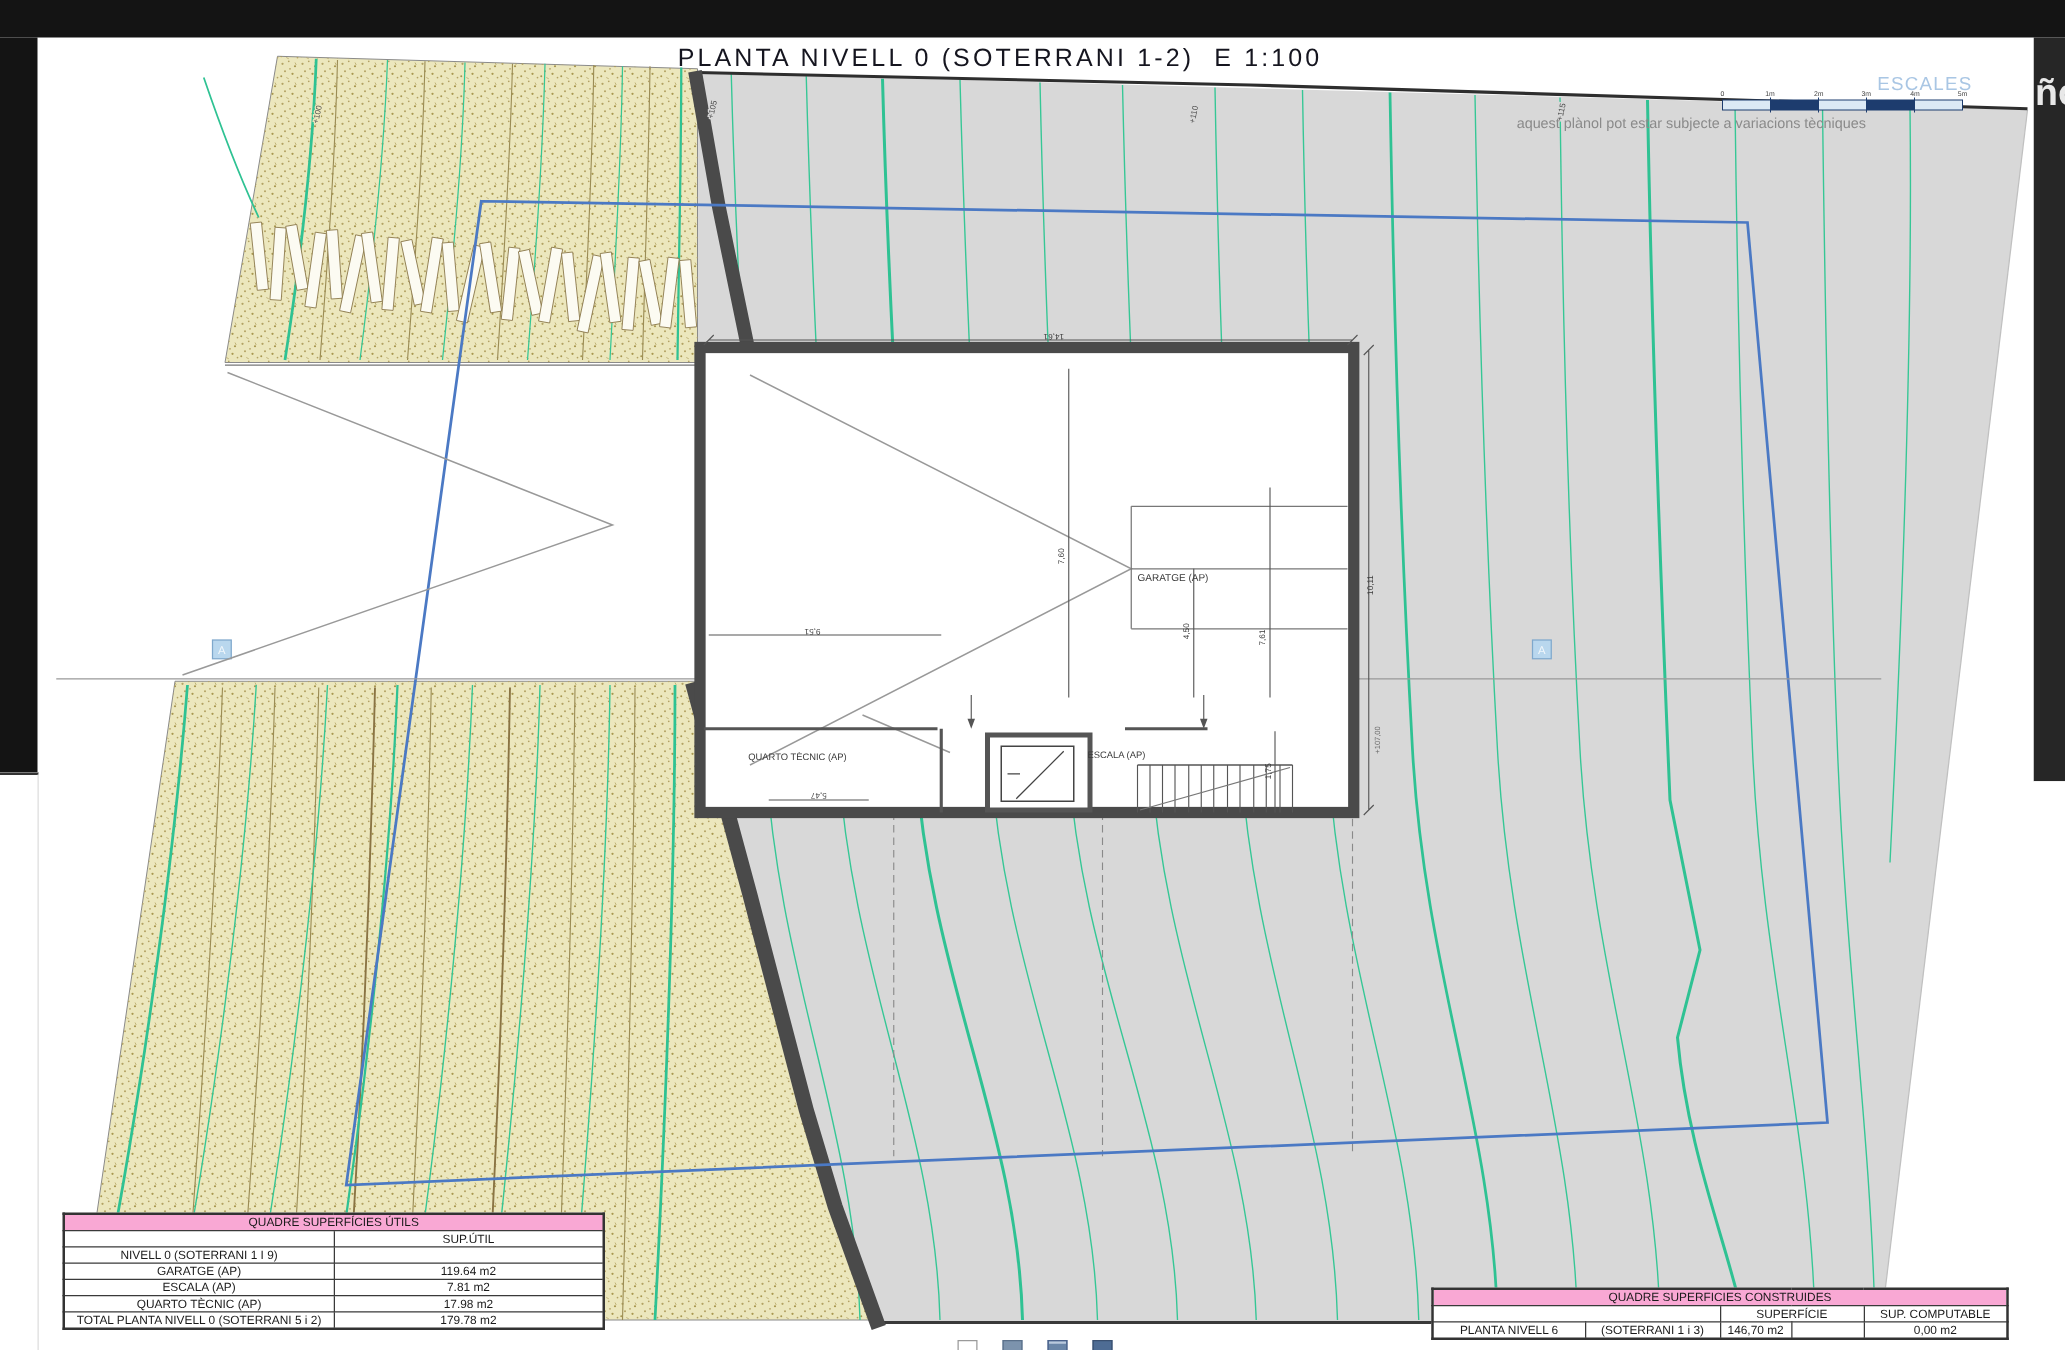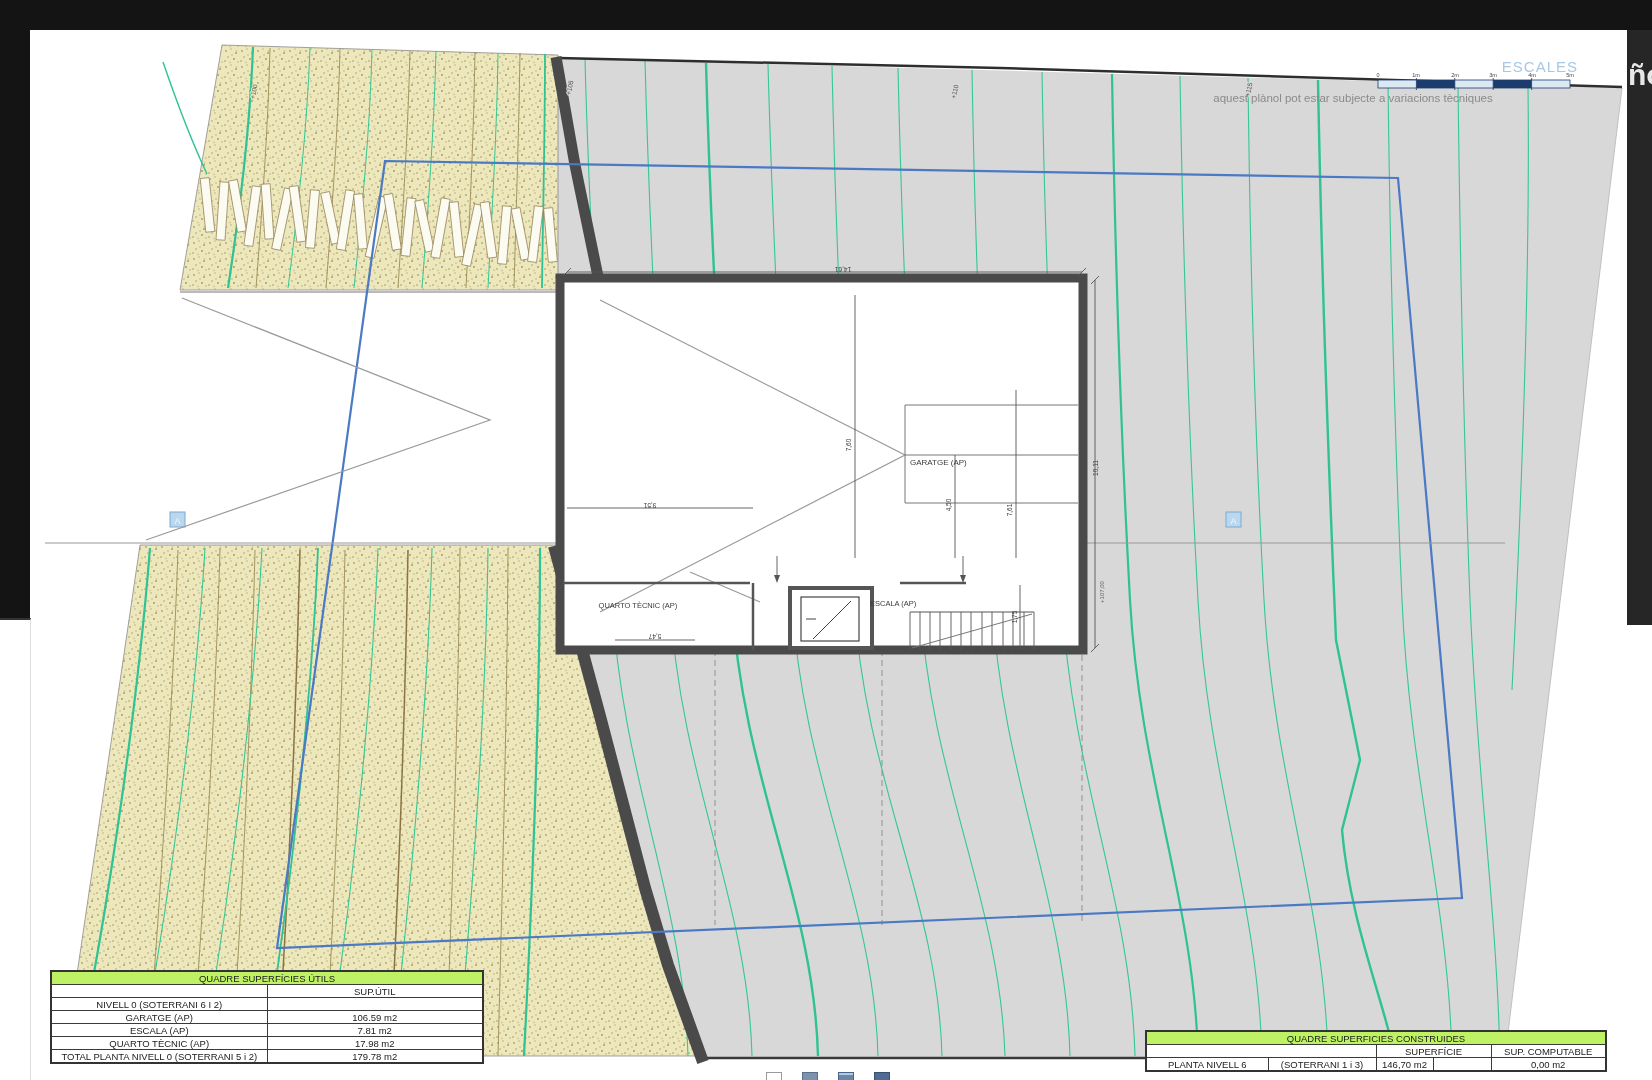--- a/index.html
+++ b/index.html
@@ -13,21 +13,21 @@
   .leftbar-bottom{position:absolute;left:0;top:618px;width:30px;height:462px;background:#ffffff;
                   border-top:2px solid #333;border-right:1px solid #ddd;z-index:10;}
   .rightbar{left:1627px;top:30px;width:25px;height:595px;background:#262626;overflow:hidden;}
   .rightbar-bottom{position:absolute;left:1627px;top:625px;width:25px;height:455px;background:#ffffff;z-index:10;}
   .partial-text{position:absolute;left:1px;top:28px;color:#e8e8e8;font-size:30px;font-weight:bold;white-space:nowrap;}
   .plan-title{position:absolute;left:30px;top:36px;width:1540px;text-align:center;z-index:4;
               font-size:20px;letter-spacing:2.5px;color:#15151f;font-weight:500;white-space:pre;}
   table{border-collapse:collapse;table-layout:fixed;font-size:9.5px;color:#1a1a1a;background:#fff;}
   td{border:1px solid #3a3a3a;text-align:center;padding:0 2px;height:12px;overflow:hidden;white-space:nowrap;}
   .tbl{position:absolute;z-index:6;}
-  .tbl-title td{background:#bef264;}
+  .tbl-title td{background:#f9a8d4;}
   .utils-table{left:50px;top:970px;}
   .constr-table{left:1145px;top:1030px;}
   .thumbs{position:absolute;left:766px;top:1072px;z-index:6;display:flex;gap:20px;}
   .thumb{width:14px;height:12px;border:1px solid #9a9a9a;}
   .t1{background:#ffffff;}
   .t2{background:#7c93ad;border-color:#5a708a;}
   .t3{background:#6a86a8;border-color:#4a618a;box-shadow:inset 0 2px 0 #b9c9dd;}
   .t4{background:#4e6c94;border-color:#3a5070;}
 </style>
 </head>
@@ -242,41 +242,42 @@
         <text x="1416" y="77">1m</text>
         <text x="1455" y="77">2m</text>
         <text x="1493" y="77">3m</text>
         <text x="1532" y="77">4m</text>
         <text x="1570" y="77">5m</text>
       </g>
       <text x="1353" y="102" text-anchor="middle" font-size="11.5" fill="#8a8a8a">aquest plànol pot estar subjecte a variacions tècniques</text>
     </g>
   </svg>
 
+  <div class="plan-title">PLANTA NIVELL 0 (SOTERRANI 1-2)  E 1:100</div>
 
   <table class="tbl utils-table" style="border:2px solid #333;">
     <colgroup>
         <col style="width:216px">
         <col style="width:216px">
       </colgroup>
     <tbody>
         <tr class="tbl-title">
           <td colspan="2">QUADRE SUPERFÍCIES ÚTILS</td>
         </tr>
     <tr>
           <td></td>
         <td>SUP.ÚTIL</td>
         </tr>
     <tr>
-      <td>NIVELL 0 (SOTERRANI 6 I 2)</td>
+      <td>NIVELL 0 (SOTERRANI 1 I 9)</td>
       <td></td>
         </tr>
     <tr>
       <td>GARATGE (AP)</td>
-      <td>106.59 m2</td>
+      <td>119.64 m2</td>
         </tr>
     <tr>
       <td>ESCALA (AP)</td>
       <td>7.81 m2</td>
         </tr>
     <tr>
       <td>QUARTO TÈCNIC (AP)</td>
       <td>17.98 m2</td>
         </tr>
     <tr>

